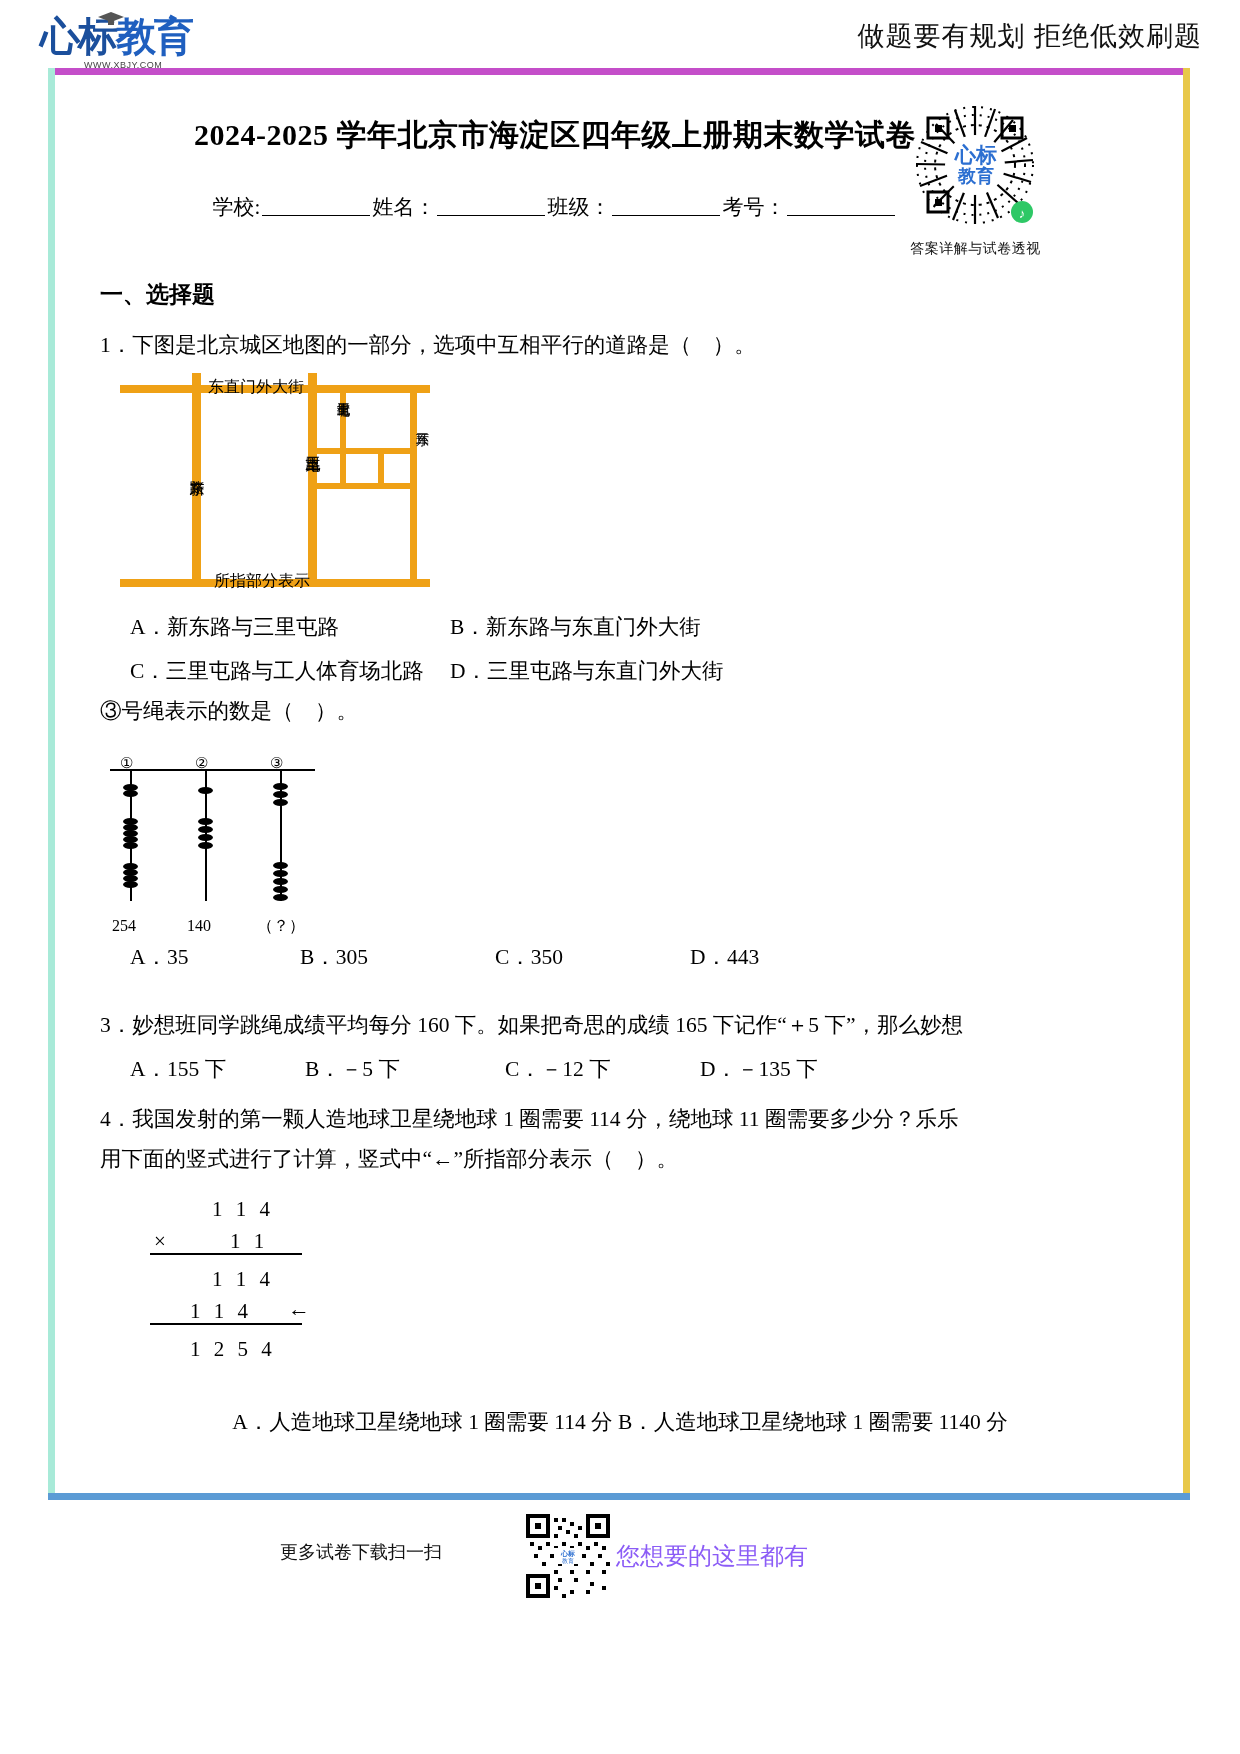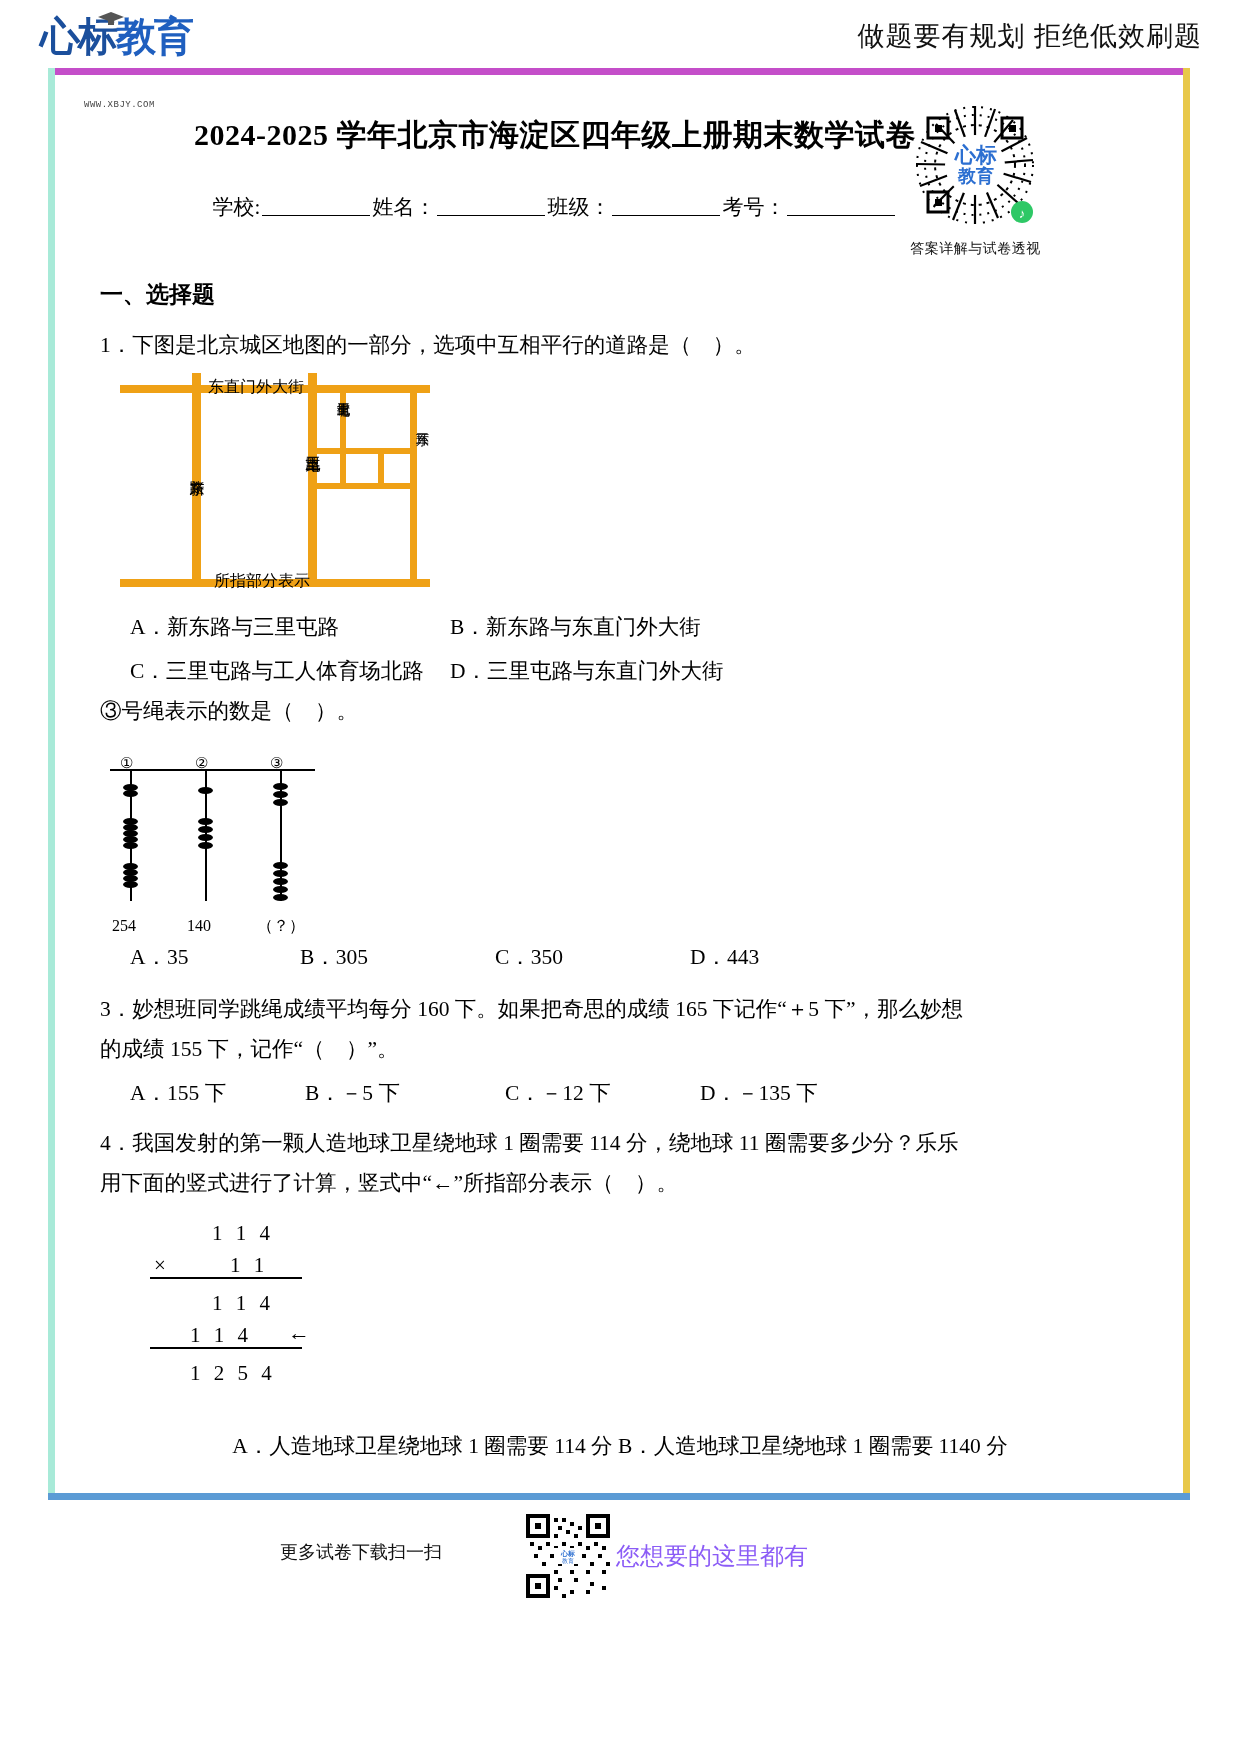--- a/index.html
+++ b/index.html
@@ -25,22 +25,22 @@
     color:#1f5fbf; line-height:48px;
     -webkit-text-stroke:0px;
     white-space:nowrap;
   }
   .brand-logo .logo-text .dark{ color:#1b4f9c; }
   .brand-logo .logo-cap{
     position:absolute; left:58px; top:0px; width:26px; height:14px;
   }
   .brand-logo .logo-url{
     position:absolute; left:44px; top:48px;
-    font-family:Liberation Mono, monospace;
-    font-size:9px; color:#444; letter-spacing:0.5px;margin-top:40px;
+    font-family:Liberation Sans, sans-serif;
+    font-size:9px; color:#444; letter-spacing:0.5px;
   }
   .header-slogan{
     position:absolute; right:38px; top:18px;
     font-family:"Liberation Sans", sans-serif;
     font-size:27px; color:#111; white-space:nowrap;
     letter-spacing:1px;
   }
 
   
   .frame-top{
@@ -341,22 +341,21 @@
       <div class="rope-cap" style="left:147px; top:163px;">（？）</div>
     </div>
 
     <div class="opt-row" style="margin-top:14px;">
       <span class="opt" style="width:200px; padding-left:30px;">A．35</span>
       <span class="opt" style="width:195px;">B．305</span>
       <span class="opt" style="width:195px;">C．350</span>
       <span class="opt">D．443</span>
     </div>
 
-    <p class="q-text" style="margin-top:12px;">3．妙想班同学跳绳成绩平均每分 160 下。如果把奇思的成绩 165 下记作“＋5 下”，那么妙想</p>
-    <p class="q-text">的成绩 155 下，记作“（　）”。</p>
+    <p class="q-text" style="margin-top:28px;">3．妙想班同学跳绳成绩平均每分 160 下。如果把奇思的成绩 165 下记作“＋5 下”，那么妙想</p>
     <div class="opt-row">
       <span class="opt" style="width:205px; padding-left:30px;">A．155 下</span>
       <span class="opt" style="width:200px;">B．－5 下</span>
       <span class="opt" style="width:195px;">C．－12 下</span>
       <span class="opt">D．－135 下</span>
     </div>
 
     <p class="q-text" style="margin-top:10px;">4．我国发射的第一颗人造地球卫星绕地球 1 圈需要 114 分，绕地球 11 圈需要多少分？乐乐</p>
     <p class="q-text">用下面的竖式进行了计算，竖式中“←”所指部分表示（　）。</p>
 

